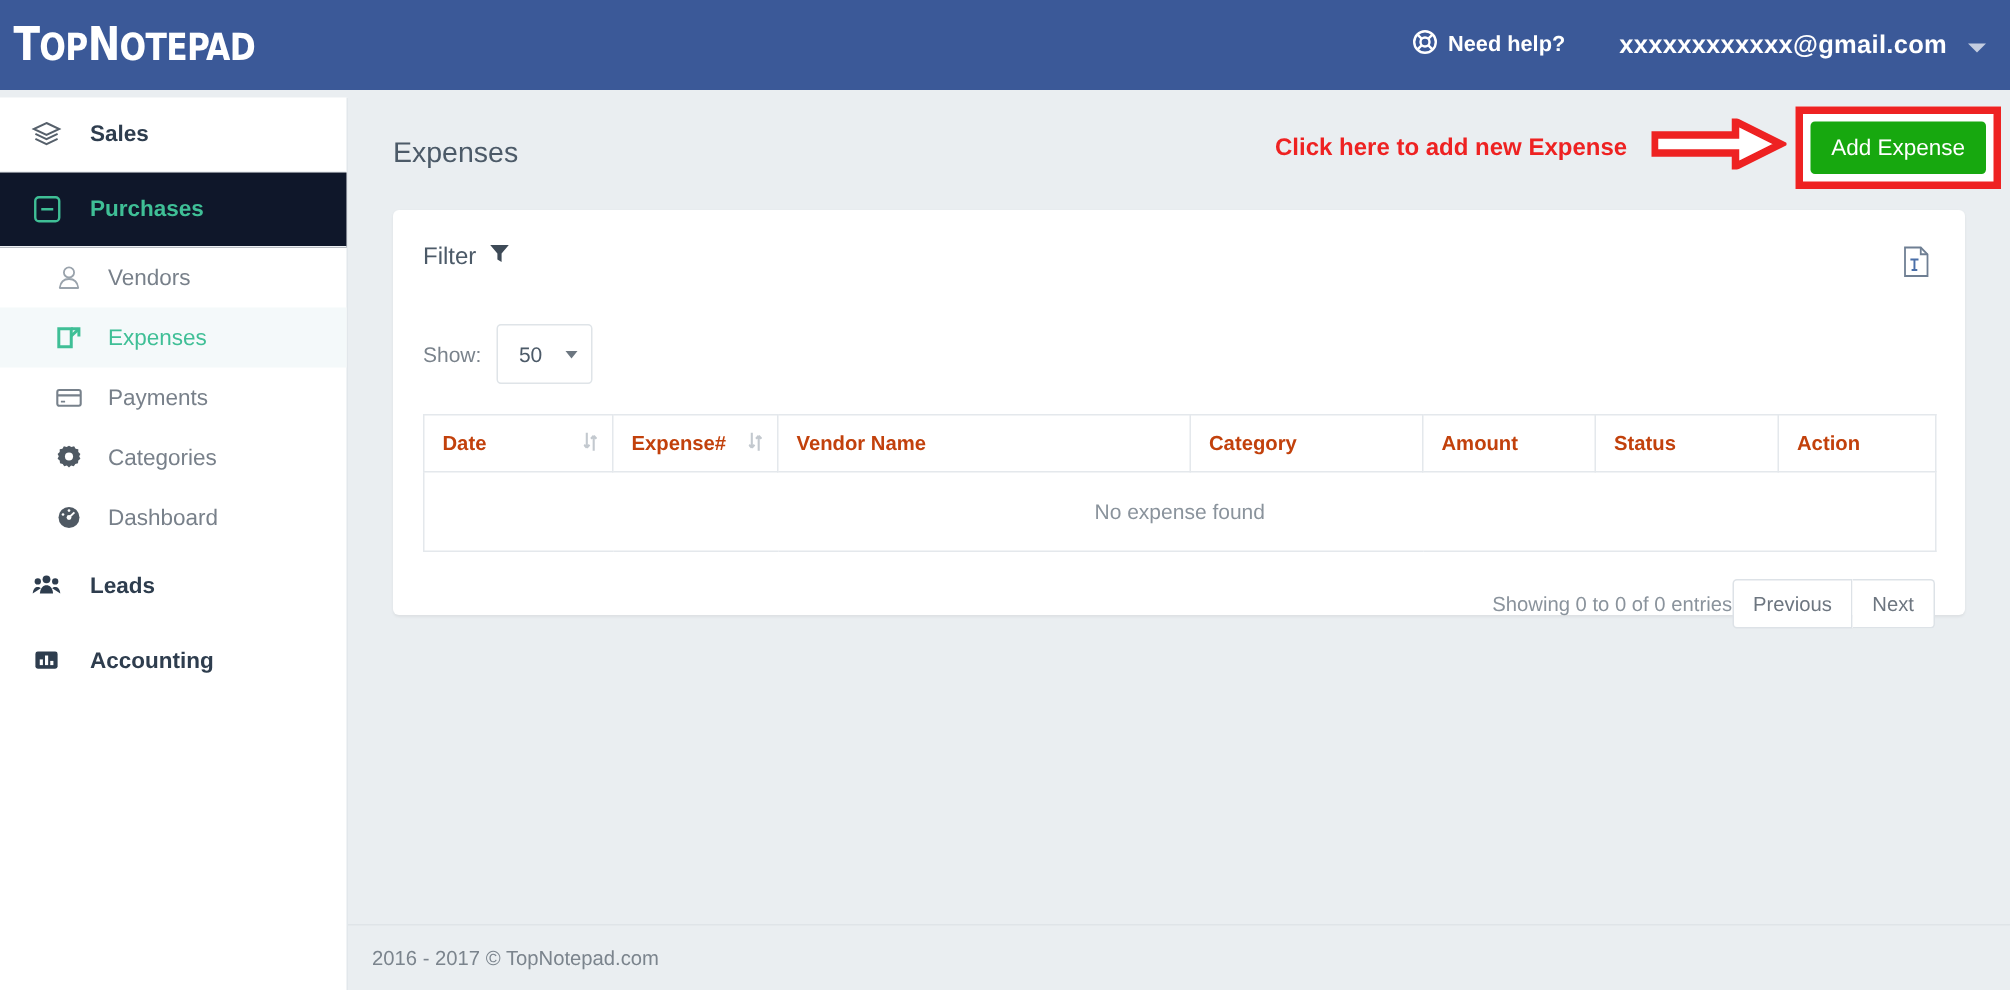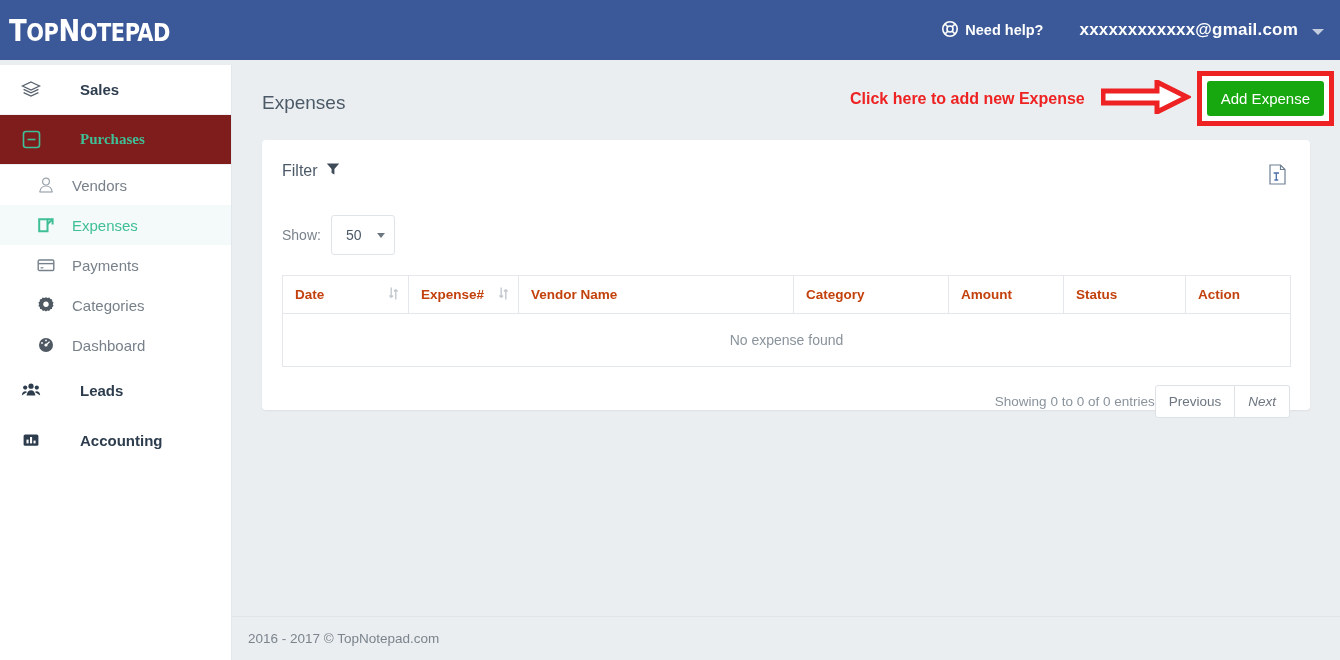--- a/index.html
+++ b/index.html
@@ -88,24 +88,23 @@
     display: flex;
     align-items: center;
     justify-content: center;
     margin-right: 16px;
     flex: 0 0 26px;
   }
   .nav-item .lbl {
     font-size: 15px;
     font-weight: bold;
     color: #2e3d4e;
-    margin-left: 20px;
   }
   .nav-group-sep { border-bottom: 1px solid #eef1f4; }
-  .nav-item.active-group { background: #7f1d1d; font-family: Liberation Serif, serif; }
+  .nav-item.active-group { background: #0f172a; }
   .nav-item.active-group .lbl { color: #3fbf96; }
   .sub-item {
     display: flex;
     align-items: center;
     height: 40px;
     padding-left: 34px;
     cursor: pointer;
   }
   .sub-item .ico {
     width: 24px;
@@ -282,21 +281,21 @@
   .pager button {
     font-family: "Liberation Sans", sans-serif;
     font-size: 13.5px;
     color: #6d7680;
     background: #ffffff;
     border: 1px solid #dde2e7;
     padding: 8px 13px;
     cursor: pointer;
   }
   .pager button:first-child { border-radius: 3px 0 0 3px; }
-  .pager button:last-child { border-left: none; border-radius: 0 3px 3px 0; font-style: italic; }
+  .pager button:last-child { border-left: none; border-radius: 0 3px 3px 0; }
 
   
   .footer {
     position: absolute;
     left: 232px; bottom: 0;
     width: 1108px; height: 44px;
     background: #eaeef1;
     border-top: 1px solid #dfe4e8;
     display: flex;
     align-items: center;

